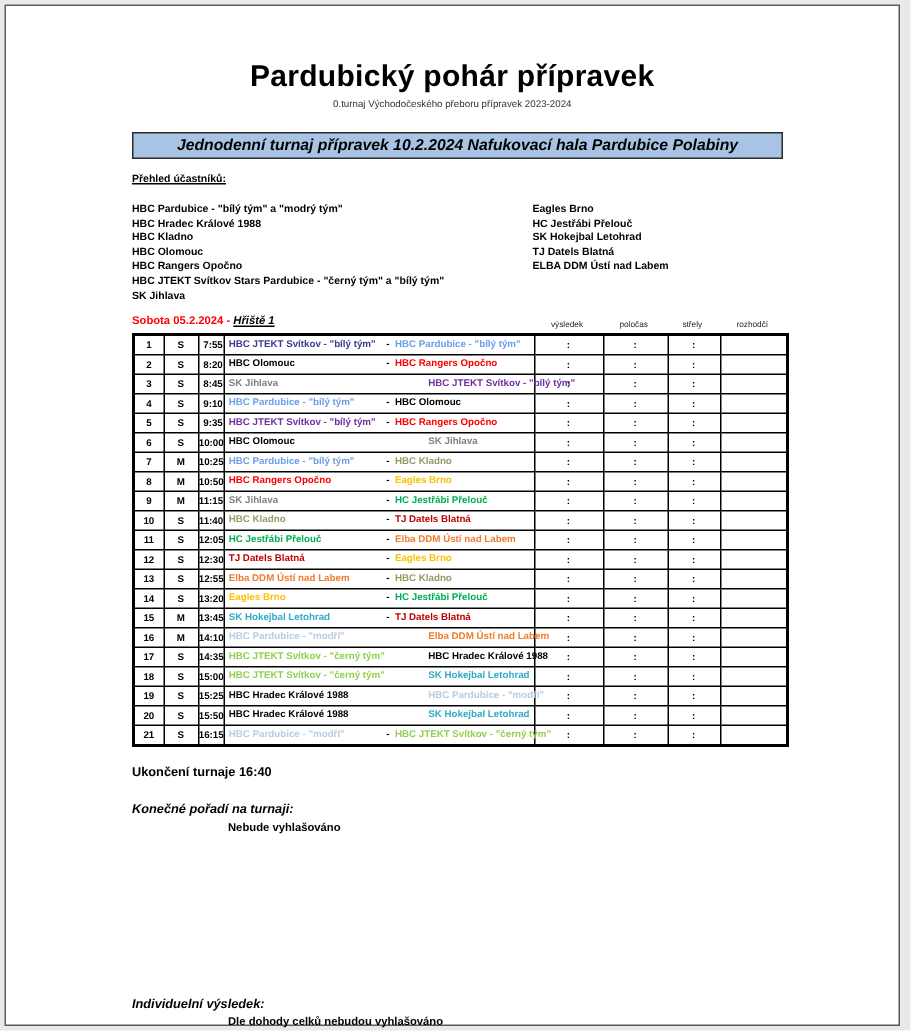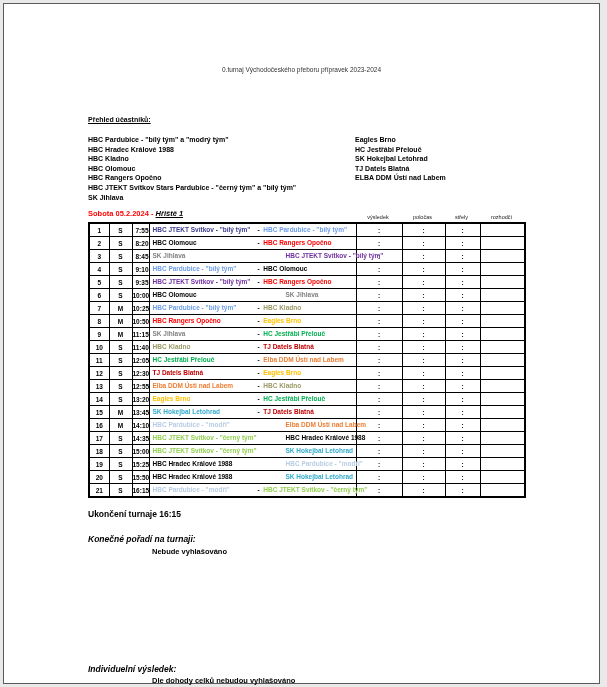--- a/index.html
+++ b/index.html
@@ -66,22 +66,24 @@
   .f-final-h{left:84px;top:530px;font-size:8.5px;font-style:italic;}
   .f-final-v{left:148px;top:543px;font-size:7.5px;}
   .f-ind-h{left:84px;top:660px;font-size:8.5px;font-style:italic;}
   .f-ind-v{left:148px;top:672px;font-size:7.5px;}
 </style>
 </head>
 <body>
 
 <div class="page">
 
+  <div class="doc-title">Pardubický pohár přípravek</div>
   <div class="doc-subtitle">0.turnaj Východočeského přeboru přípravek 2023-2024</div>
 
+  <div class="banner" style="background: rgb(168, 196, 229);">Jednodenní turnaj přípravek 10.2.2024 Nafukovací hala Pardubice Polabiny</div>
 
   <div class="p-heading">Přehled účastníků:</div>
   <div class="p-col p-left" id="p-left">
       <div>HBC Pardubice - "bílý tým" a "modrý tým"</div>
       <div>HBC Hradec Králové 1988</div>
       <div>HBC Kladno</div>
       <div>HBC Olomouc</div>
       <div>HBC Rangers Opočno</div>
       <div>HBC JTEKT Svítkov Stars Pardubice - "černý tým" a "bílý tým"</div>
       <div>SK Jihlava</div>
@@ -386,19 +388,19 @@
             <span class="awaywrap" style="left: 108px;"><span style="color: rgb(0, 0, 0);">-&nbsp;&nbsp;</span><span style="color: rgb(146, 208, 80);">HBC JTEKT Svítkov - "černý tým"</span></span>
           </td>
           <td class="c-colon">:</td>
           <td class="c-colon">:</td>
           <td class="c-colon">:</td>
           <td class=""></td>
         </tr>
       </tbody>
   </table>
 
-  <div class="footnote f-end">Ukončení turnaje 16:15</div>
+  <div class="footnote f-end">Ukončení turnaje 16:40</div>
   <div class="footnote f-final-h">Konečné pořadí na turnaji:</div>
   <div class="footnote f-final-v">Nebude vyhlašováno</div>
   <div class="footnote f-ind-h">Individuelní výsledek:</div>
   <div class="footnote f-ind-v">Dle dohody celků nebudou vyhlašováno</div>
 
 </div>
 
 </body></html>

